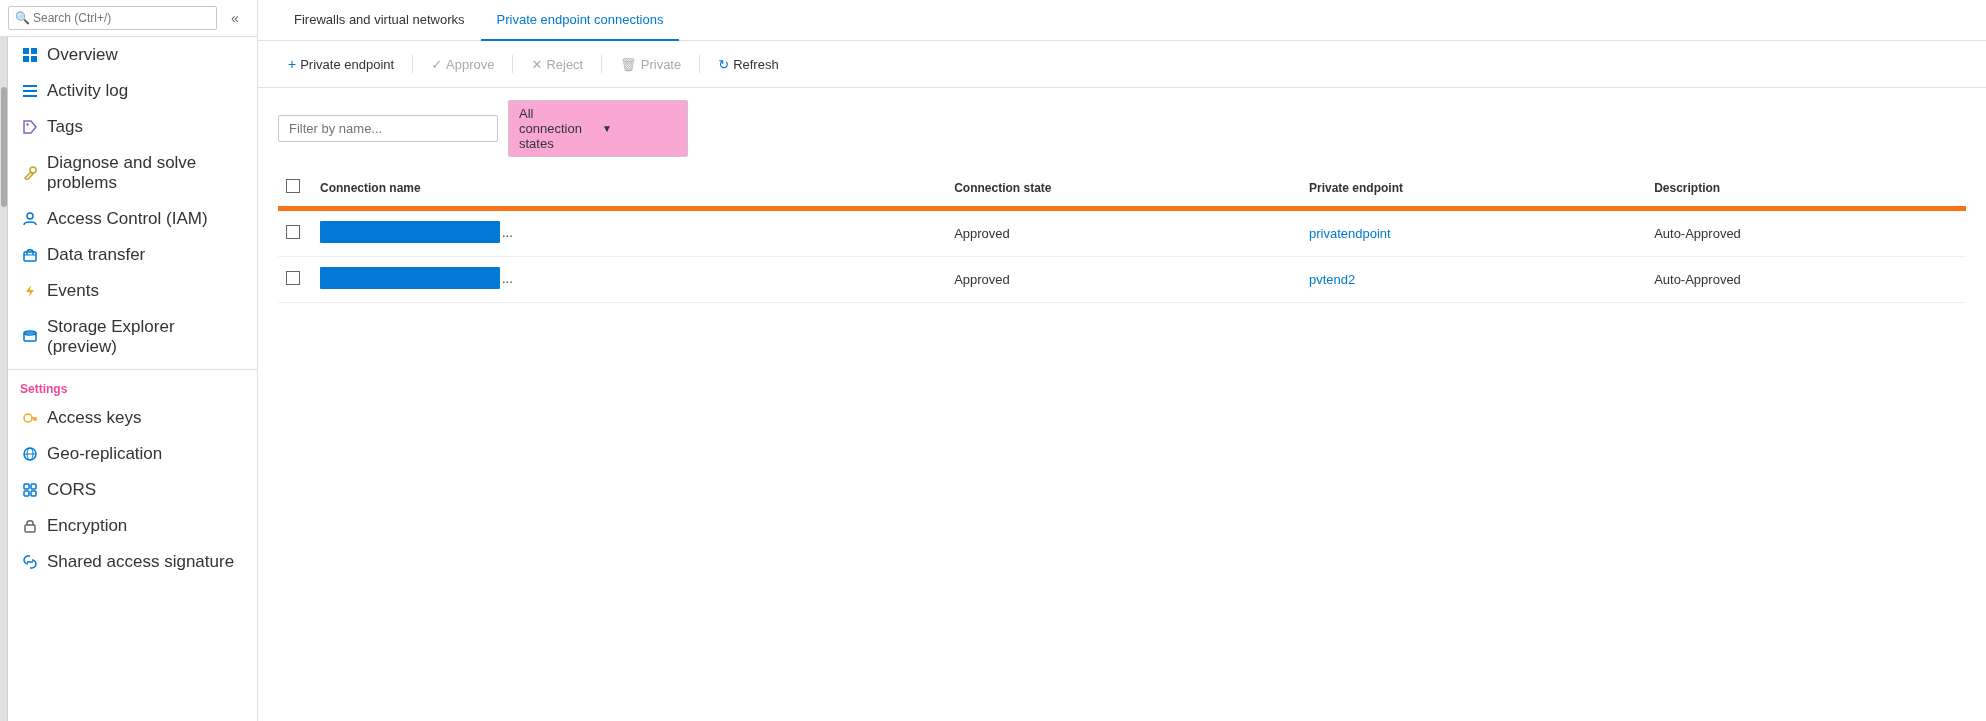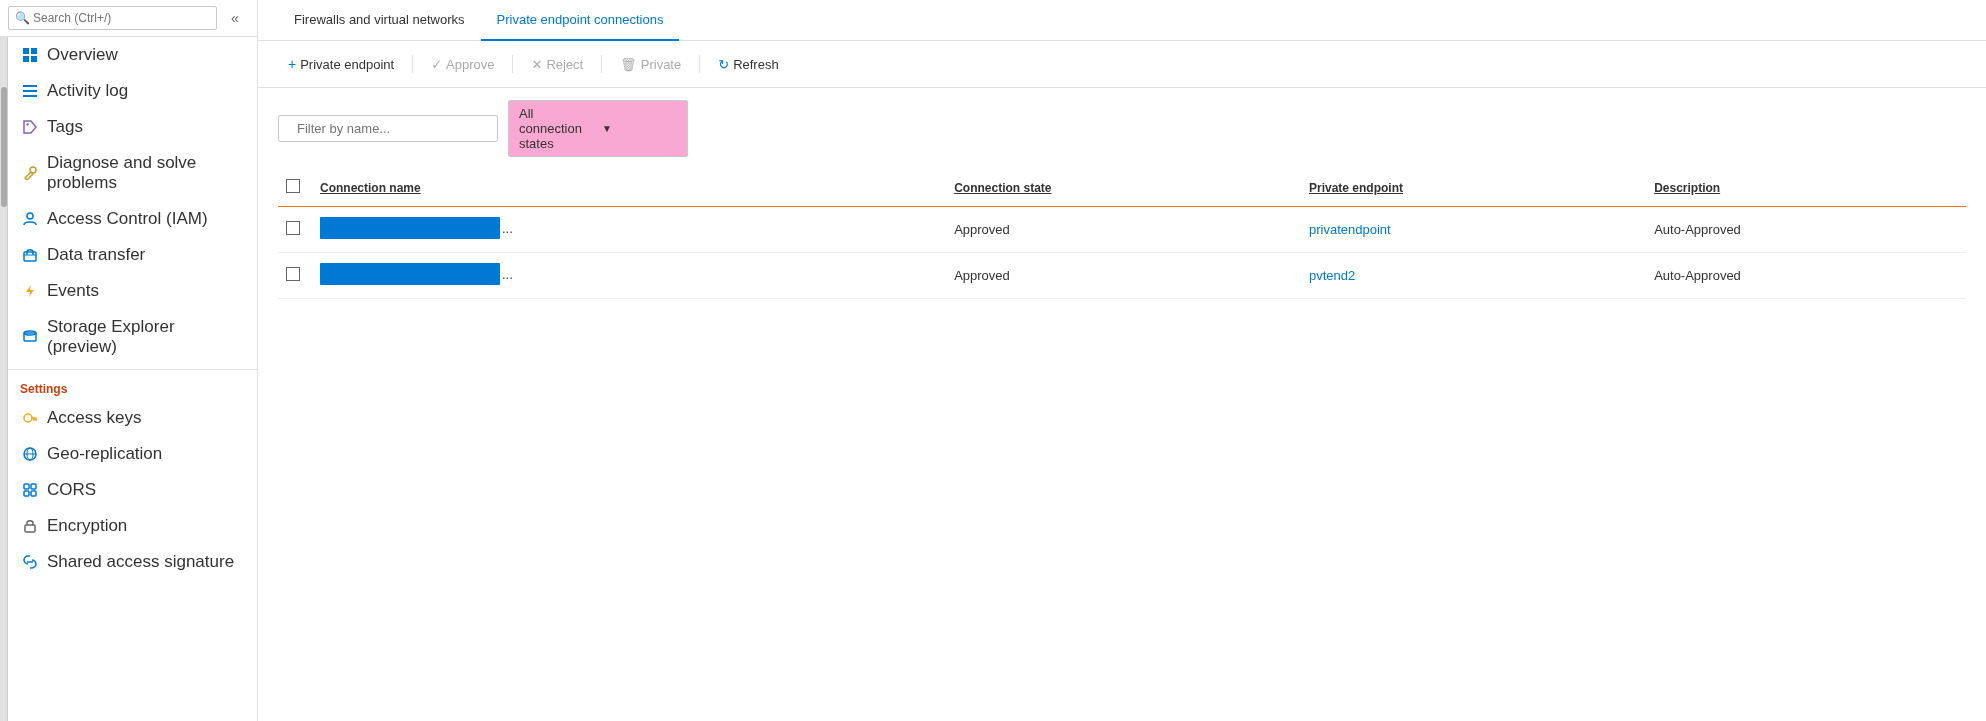--- a/index.html
+++ b/index.html
@@ -63,21 +63,21 @@
       height: 18px;
       display: flex;
       align-items: center;
       justify-content: center;
       flex-shrink: 0;
     }
     .section-header {
       padding: 12px 12px 4px 12px;
       font-size: 12px;
       font-weight: 600;
-      color: #c2410c;
+      color: #ec4899;
       border-top: 1px solid #e0e0e0;
       margin-top: 4px;
     }
     .scrollbar-area {
       width: 8px;
       background: #e0e0e0;
       border-right: 1px solid #ccc;
       position: relative;
     }
     .scrollbar-thumb {
@@ -144,21 +144,21 @@
     }
     .filter-row {
       display: flex;
       align-items: center;
       padding: 12px 20px;
       gap: 10px;
     }
     .filter-input {
       border: 1px solid #c8c8c8;
       border-radius: 2px;
-      padding: 5px 18px;
+      padding: 5px 10px;
       font-size: 13px;
       width: 220px;
       color: #666;
       outline: none;
     }
     .dropdown-select {
       display: flex;
       align-items: center;
       border: 1px solid #c8c8c8;
       border-radius: 2px;
@@ -174,22 +174,21 @@
       flex: 1;
       overflow-y: auto;
       padding: 0 20px;
     }
     table {
       width: 100%;
       border-collapse: collapse;
       font-size: 13px;
     }
     thead tr {
-      border-bottom: 1px solid #f97316;
-      text-decoration: underline;
+      border-bottom: 5px solid #f97316;
     }
     th {
       padding: 10px 12px;
       text-align: left;
       font-weight: 600;
       color: #333;
       font-size: 12px;
     }
     td {
       padding: 10px 12px;

